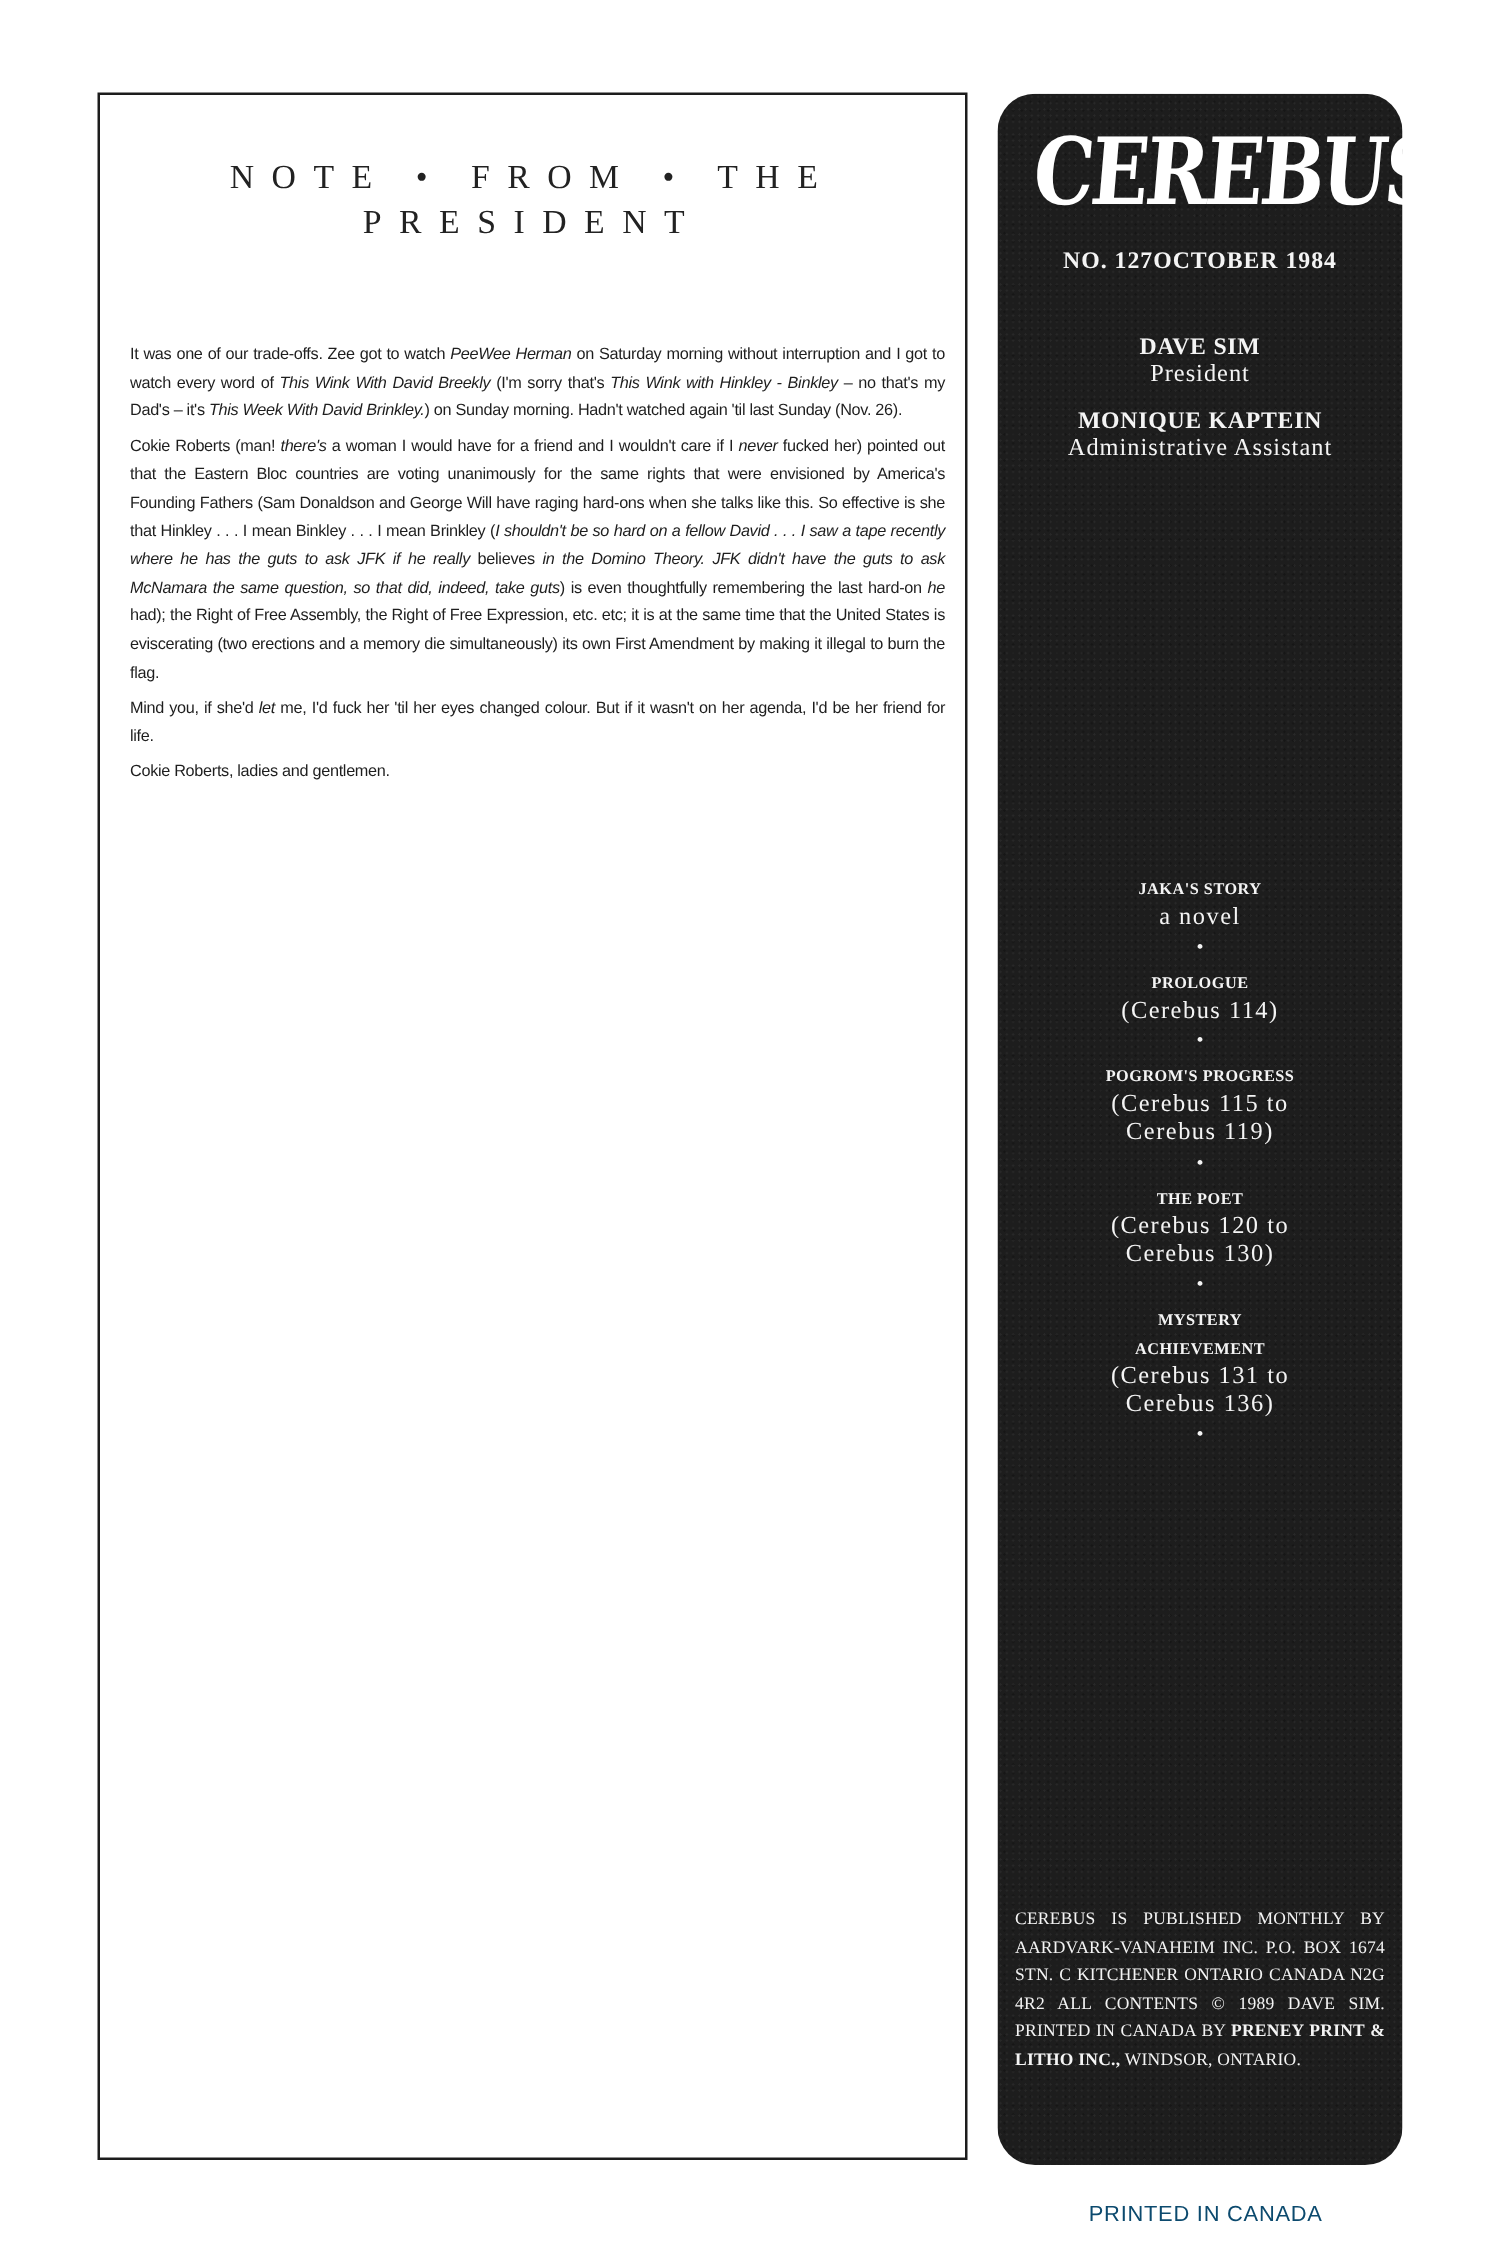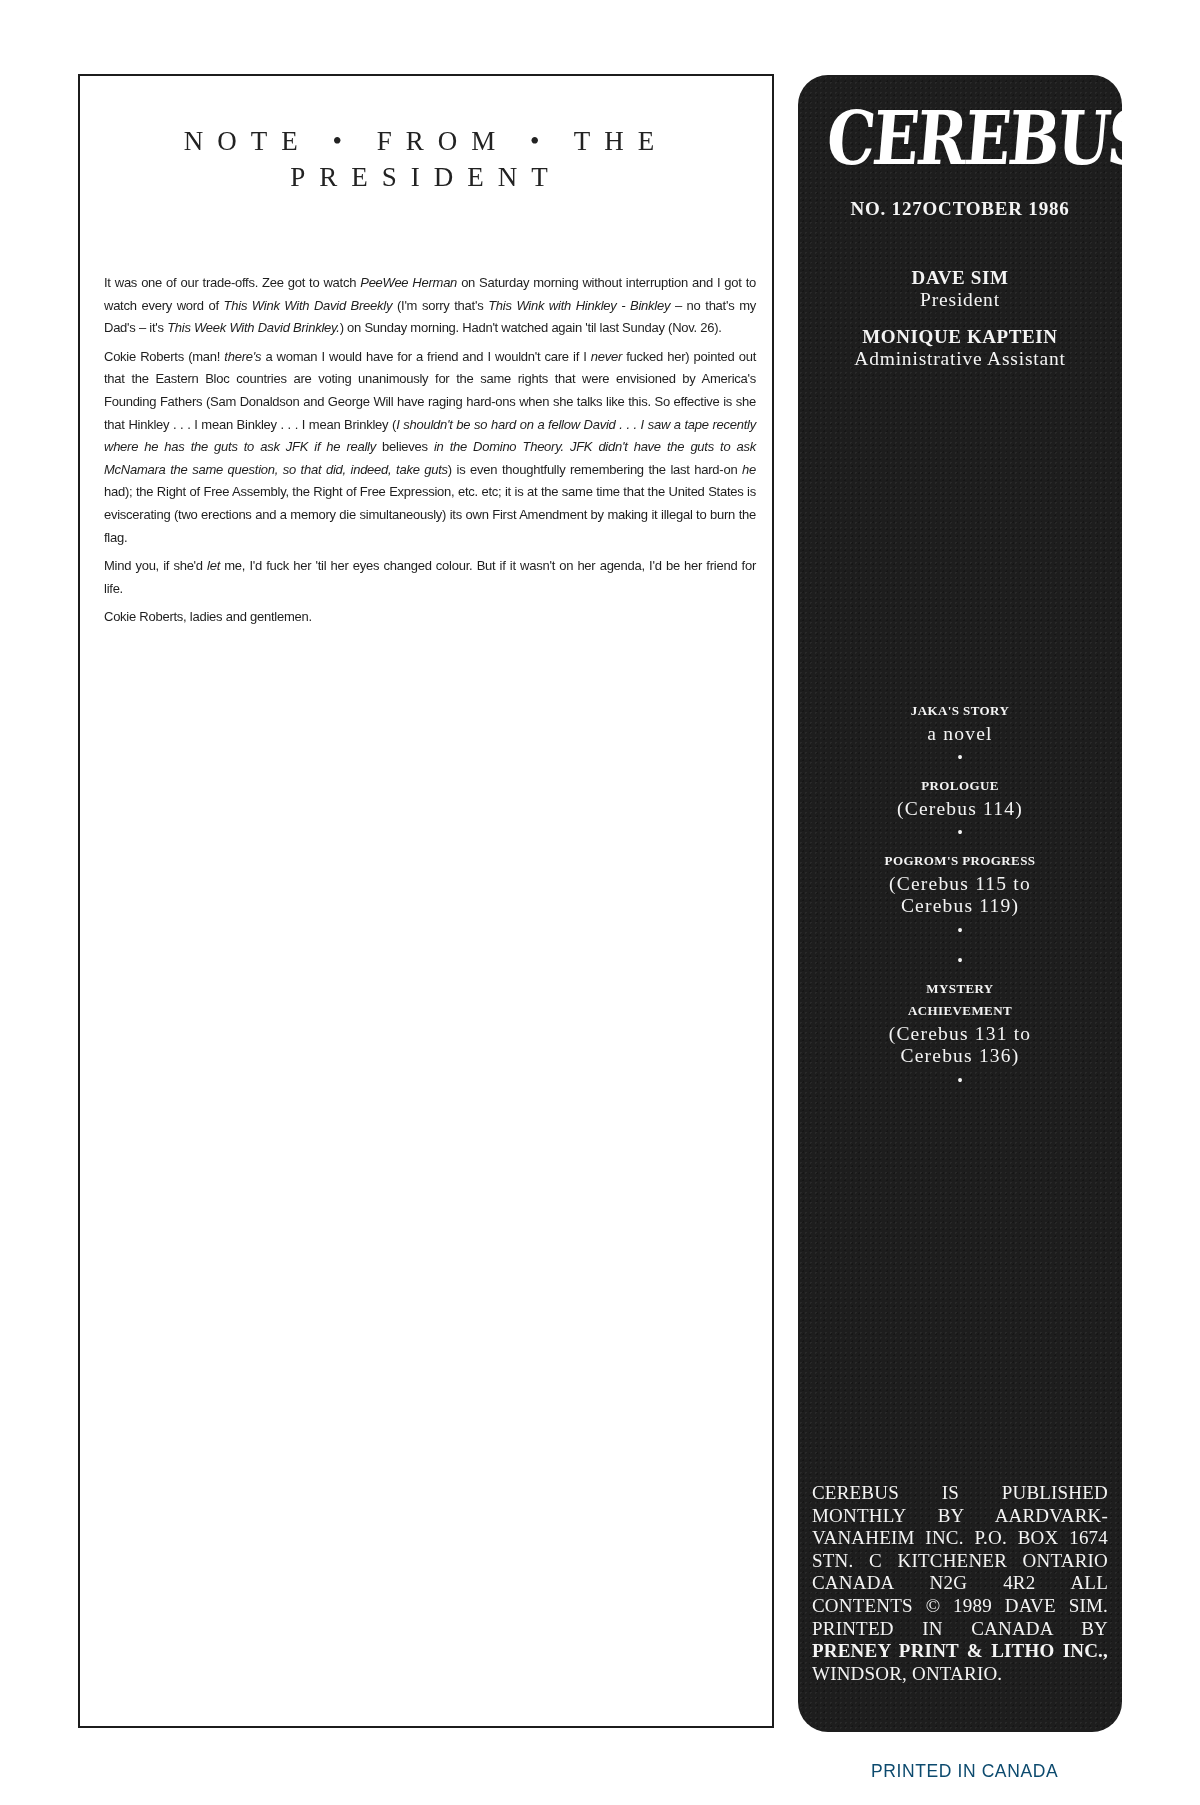--- a/index.html
+++ b/index.html
@@ -51,22 +51,22 @@
   .staff-name { font-weight: bold; font-size: 19px; line-height: 22px; letter-spacing: 0.6px; display: block; }
   .staff-role { font-size: 19.5px; line-height: 22px; letter-spacing: 0.8px; display: block; }
 
   .contents { position: absolute; left: 0; top: 625px; width: 100%; }
   .story-title { font-weight: bold; font-size: 13px; line-height: 22.5px; letter-spacing: 0.4px; display: block; }
   .story-sub { font-size: 19.5px; line-height: 22.5px; letter-spacing: 1.2px; display: block; }
   .bullet { display: block; font-size: 16px; line-height: 22px; height: 28px; padding-top: 2px; }
   .story { }
 
   .publisher {
-    position: absolute; left: 14px; width: 296px; top: 1407px;
-    font-size: 19px; line-height: 22.6px; text-align: justify; letter-spacing: 0.2px;
+    position: absolute; left: 14px; width: 296px; top: 1450px;
+    font-size: 14px; line-height: 22.6px; text-align: justify; letter-spacing: 0.2px;
     text-align-last: left;
   }
   .publisher b { font-weight: bold; }
 
   .printed {
     position: absolute; left: 871px; top: 1761px;
     font-family: "Liberation Sans", sans-serif; font-size: 17.5px; letter-spacing: 0.6px; color: #0c4a6e;
   }
 </style>
 </head>
@@ -82,21 +82,21 @@
     <p><span>Cokie Roberts (man! </span><em>there's</em><span> a woman I would have for a friend and I wouldn't care if I </span><em>never</em><span> fucked her) pointed out that the Eastern Bloc countries are voting unanimously for the same rights that were envisioned by America's Founding Fathers (Sam Donaldson and George Will have raging hard-ons when she talks like this. So effective is she that Hinkley . . . I mean Binkley . . . I mean Brinkley (</span><em>I shouldn't be so hard on a fellow David . . . I saw a tape recently where he has the guts to ask JFK if he really</em><span> believes </span><em>in the Domino Theory. JFK didn't have the guts to ask McNamara the same question, so that did, indeed, take guts</em><span>) is even thoughtfully remembering the last hard-on </span><em>he</em><span> had); the Right of Free Assembly, the Right of Free Expression, etc. etc; it is at the same time that the United States is eviscerating (two erections and a memory die simultaneously) its own First Amendment by making it illegal to burn the flag.</span></p>
     <p><span>Mind you, if she'd </span><em>let</em><span> me, I'd fuck her 'til her eyes changed colour. But if it wasn't on her agenda, I'd be her friend for life.</span></p>
     <p><span>Cokie Roberts, ladies and gentlemen.</span></p>
   </div>
 </div>
 
 <div class="masthead">
   <div class="logo">CEREBUS</div>
   <div class="issue-line">
     <span>NO. 127</span>
-    <span>OCTOBER 1986</span>
+    <span>OCTOBER 1984</span>
   </div>
 
   <div class="staff">
     <div class="staff-entry">
       <span class="staff-name">DAVE SIM</span>
       <span class="staff-role">President</span>
     </div>
     <div class="staff-entry">
       <span class="staff-name">MONIQUE KAPTEIN</span>
       <span class="staff-role">Administrative Assistant</span>
@@ -116,20 +116,25 @@
     </div>
     <span class="bullet">•</span>
 
     <div class="story">
       <span class="story-title">POGROM'S PROGRESS</span>
       <span class="story-sub">(Cerebus 115 to</span>
       <span class="story-sub">Cerebus 119)</span>
     </div>
     <span class="bullet">•</span>
 
+    <div class="story">
+      <span class="story-title">THE POET</span>
+      <span class="story-sub">(Cerebus 120 to</span>
+      <span class="story-sub">Cerebus 130)</span>
+    </div>
     <span class="bullet">•</span>
 
     <div class="story">
       <span class="story-title">MYSTERY</span>
       <span class="story-title">ACHIEVEMENT</span>
       <span class="story-sub">(Cerebus 131 to</span>
       <span class="story-sub">Cerebus 136)</span>
     </div>
     <span class="bullet">•</span>
   </div>

